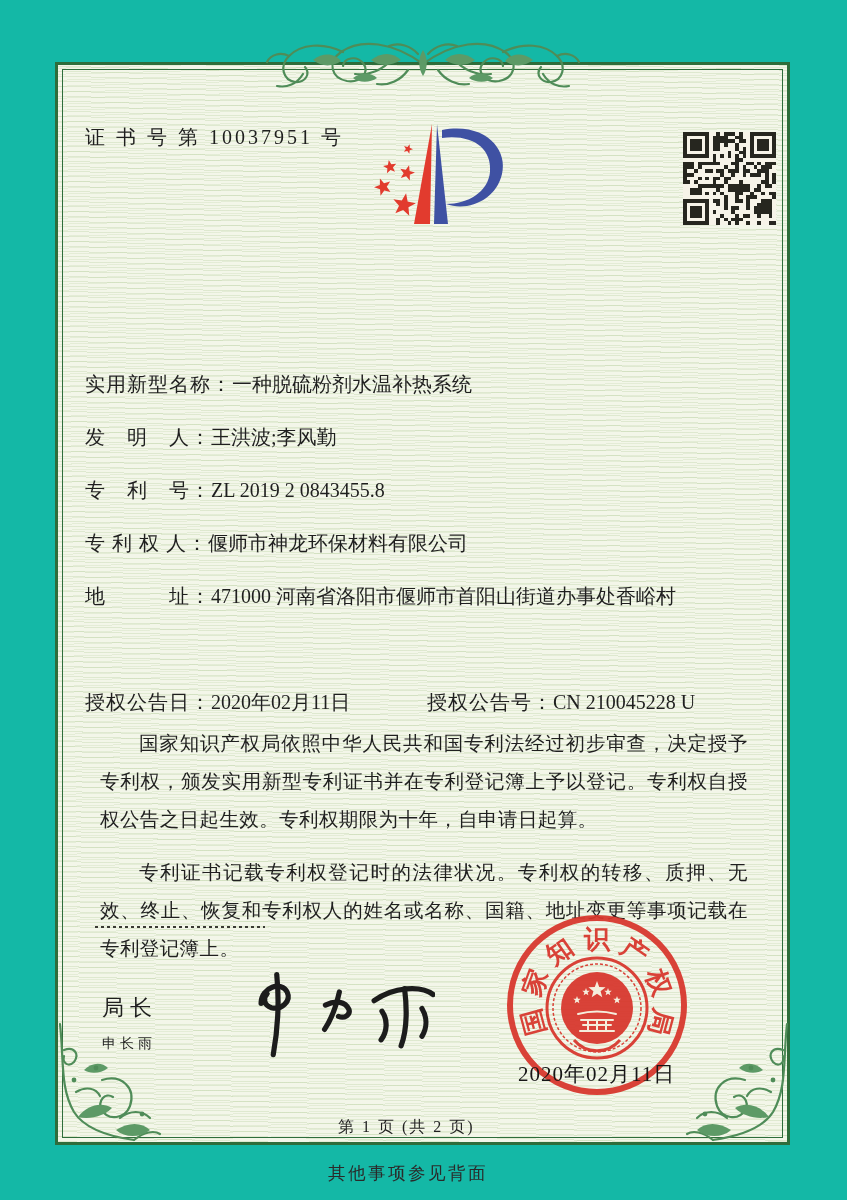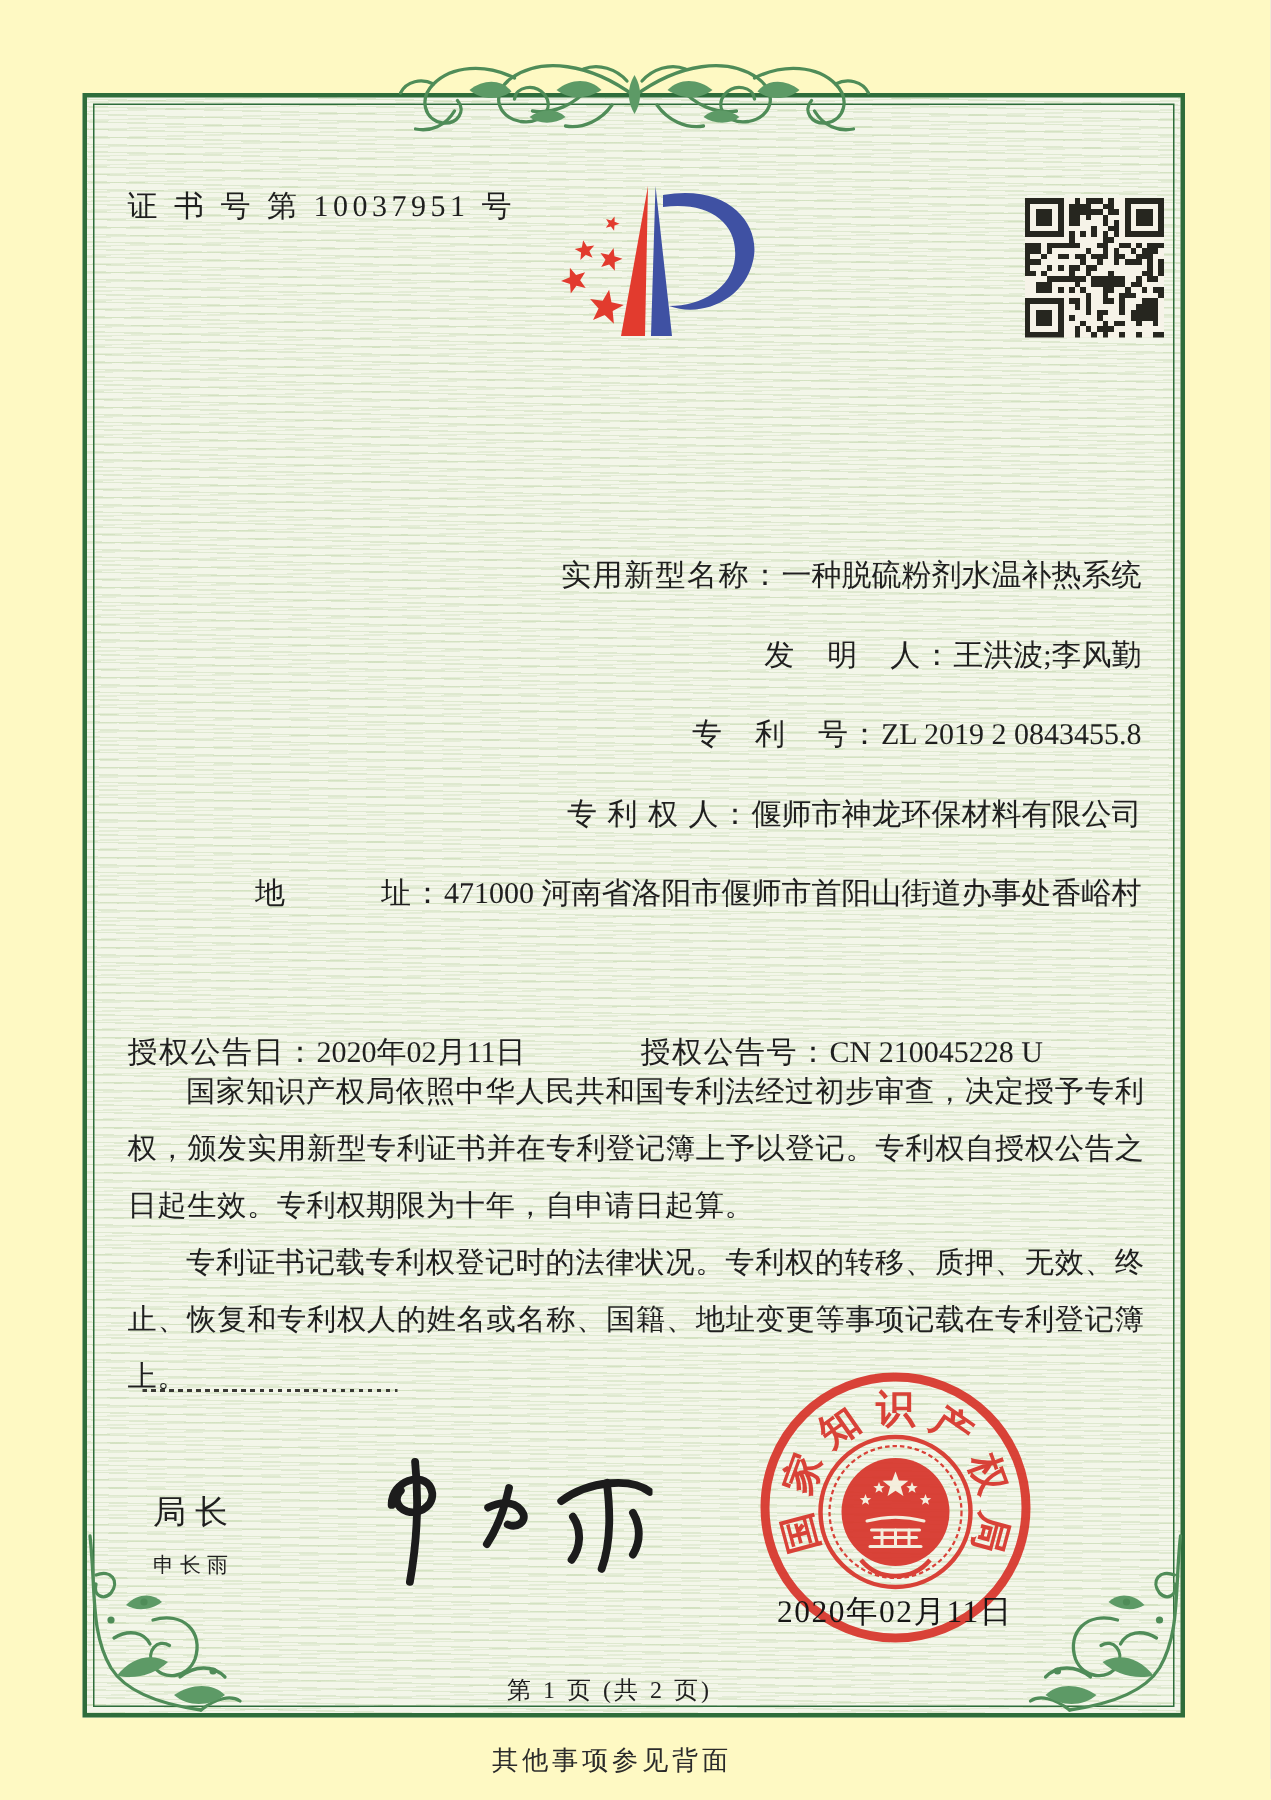--- a/index.html
+++ b/index.html
@@ -1,42 +1,42 @@
 <!DOCTYPE html>
 <html><head>
 <meta charset="utf-8">
 <style>
   html,body{margin:0;padding:0;background:#e8e4d8;}
   .page{
     position:relative;width:847px;height:1200px;margin:0 auto;
-    background:#fef9c3;overflow:hidden;
+    background:#14b8a6;overflow:hidden;
     font-family:"Liberation Serif","DejaVu Serif",serif;color:#1f1f1f;
   }
   .frame{
     position:absolute;left:55px;top:62px;width:729px;height:1077px;
     border:3px solid #2e6d3b;
     background:
       repeating-linear-gradient(1.5deg, rgba(168,198,140,.28) 0 1px, rgba(0,0,0,0) 1px 5px),
       repeating-linear-gradient(-1.5deg, rgba(168,198,140,.20) 0 1px, rgba(0,0,0,0) 1px 6px),
       #f3f6e9;
   }
   .frame::after{content:'';position:absolute;inset:4px;border:1px solid #2e6d3b;}
   .abs{position:absolute;}
   .cert-no{left:85px;top:124px;font-size:20px;letter-spacing:3px;}
   .logo{left:352px;top:112px;}
   .qr{left:683px;top:132px;}
   .title{left:0;top:250px;width:847px;margin:0;text-align:center;
     font-size:43px;font-weight:700;letter-spacing:9px;}
   .fields{left:85px;top:370px;width:676px;font-size:20px;}
-  .field-row{line-height:28px;margin-bottom:25px;white-space:nowrap;text-align:right;}
+  .field-row{line-height:28px;margin-bottom:25px;white-space:nowrap;}
   .f-label{letter-spacing:1px;}
   .grant-row{left:85px;top:688px;width:676px;font-size:20px;line-height:28px;white-space:nowrap;}
   .grant-no{position:absolute;left:342px;top:0;white-space:nowrap;}
   .paras{left:85px;top:710px;width:678px;font-size:19.5px;line-height:38px;letter-spacing:.4px;}
-  .paras p{margin:0;text-indent:2em;text-align:justify;}
+  .paras p{margin:15px;text-indent:2em;text-align:justify;}
   .microprint{left:95px;top:926px;width:170px;height:2px;
     background:repeating-linear-gradient(90deg,#3a3a34 0 3px,rgba(0,0,0,0) 3px 6px);}
   .signer-title{left:102px;top:993px;font-size:22px;letter-spacing:6px;}
   .signer-name{left:102px;top:1035px;font-size:14px;letter-spacing:4px;}
   .signature{left:235px;top:962px;}
   .seal{left:502px;top:910px;opacity:.93;}
   .seal-date{left:518px;top:1060px;font-size:21px;letter-spacing:1px;color:#161616;}
   .page-no{left:338px;top:1117px;font-size:16px;letter-spacing:2px;}
   .footer-note{left:328px;top:1161px;font-size:17.5px;letter-spacing:2.5px;color:#2a2a2a;}
   .orn-right{transform:scaleX(-1);}

